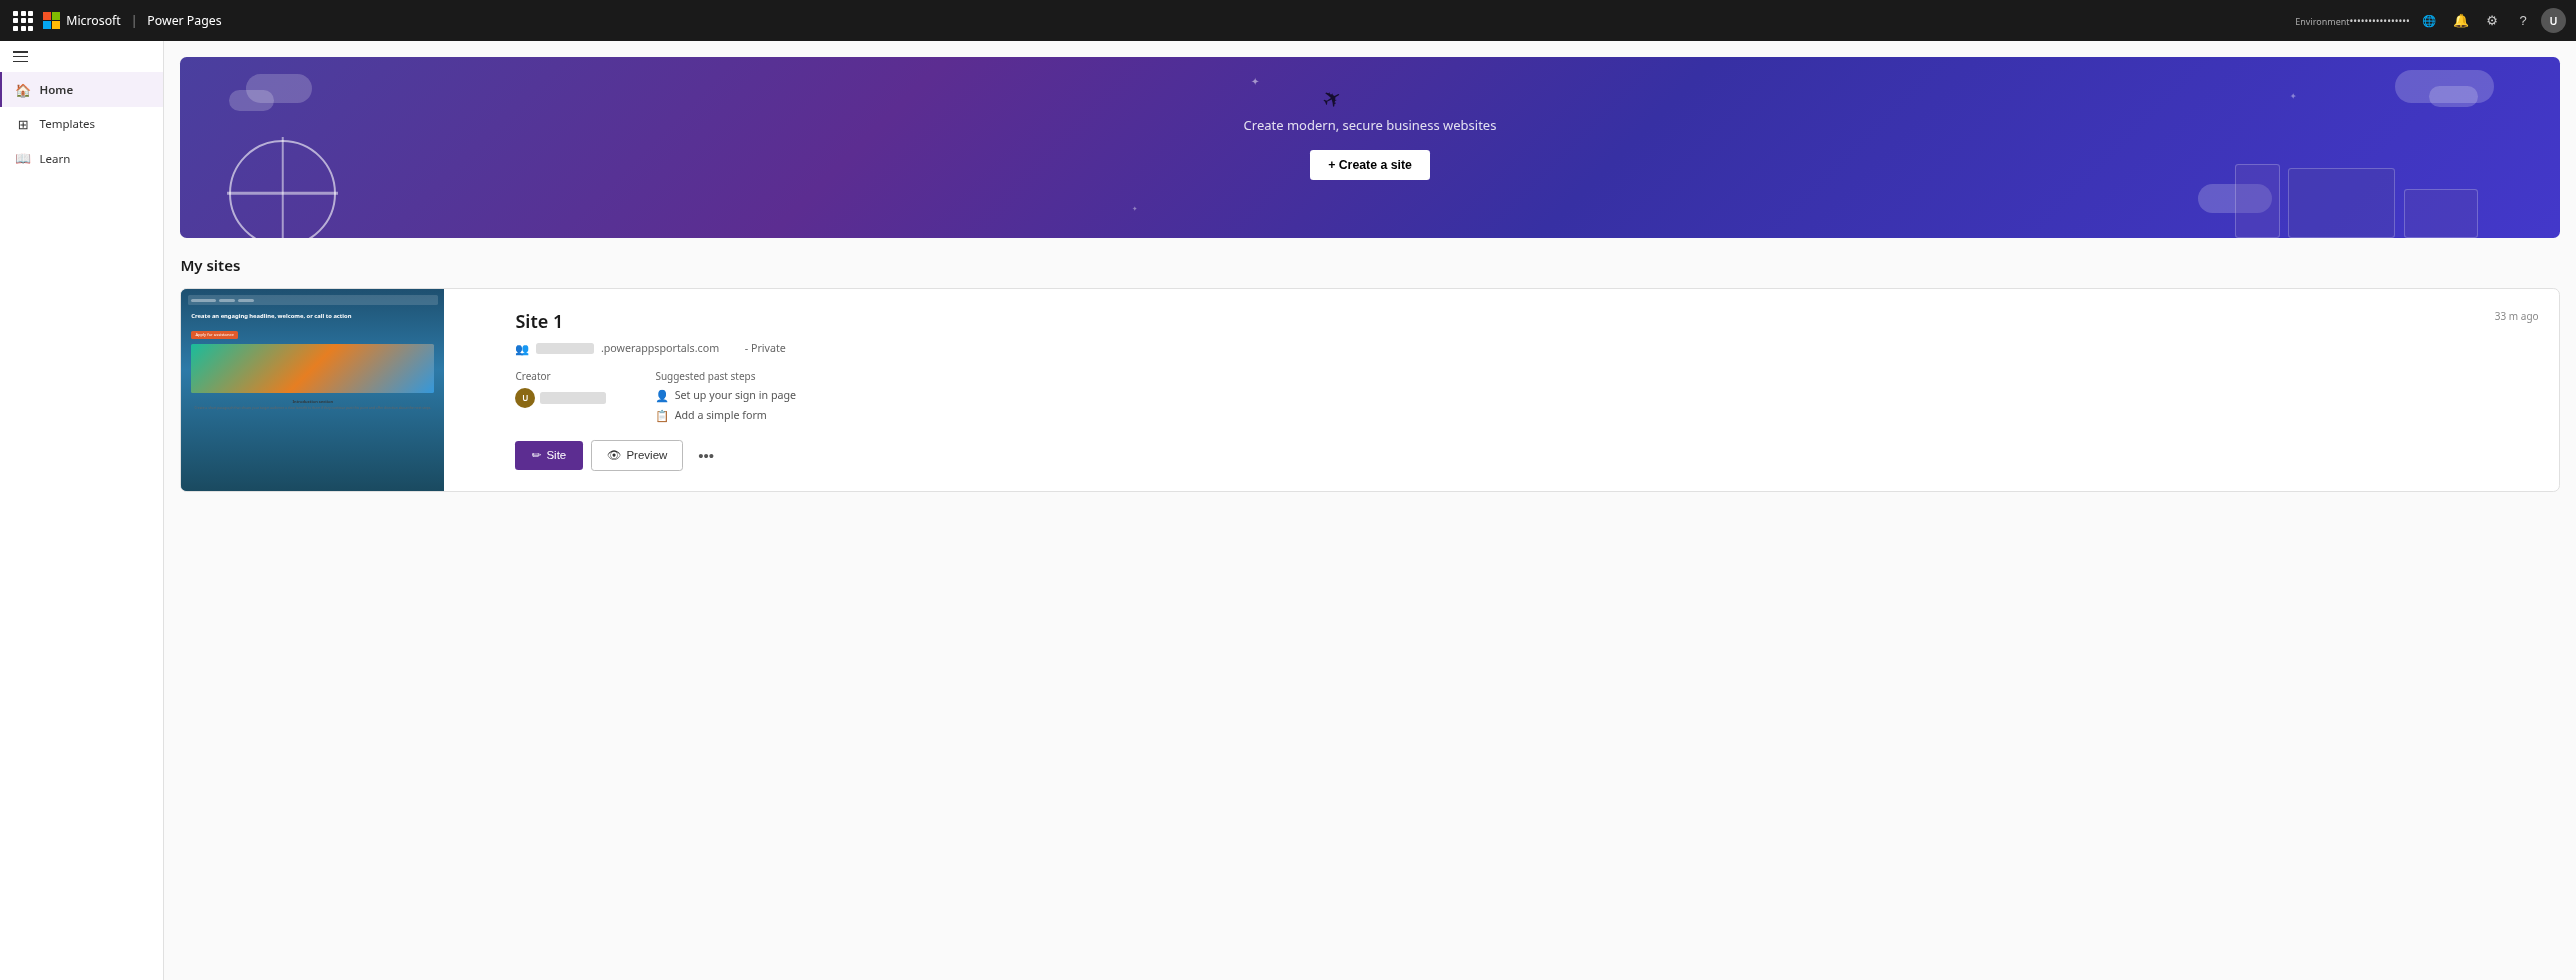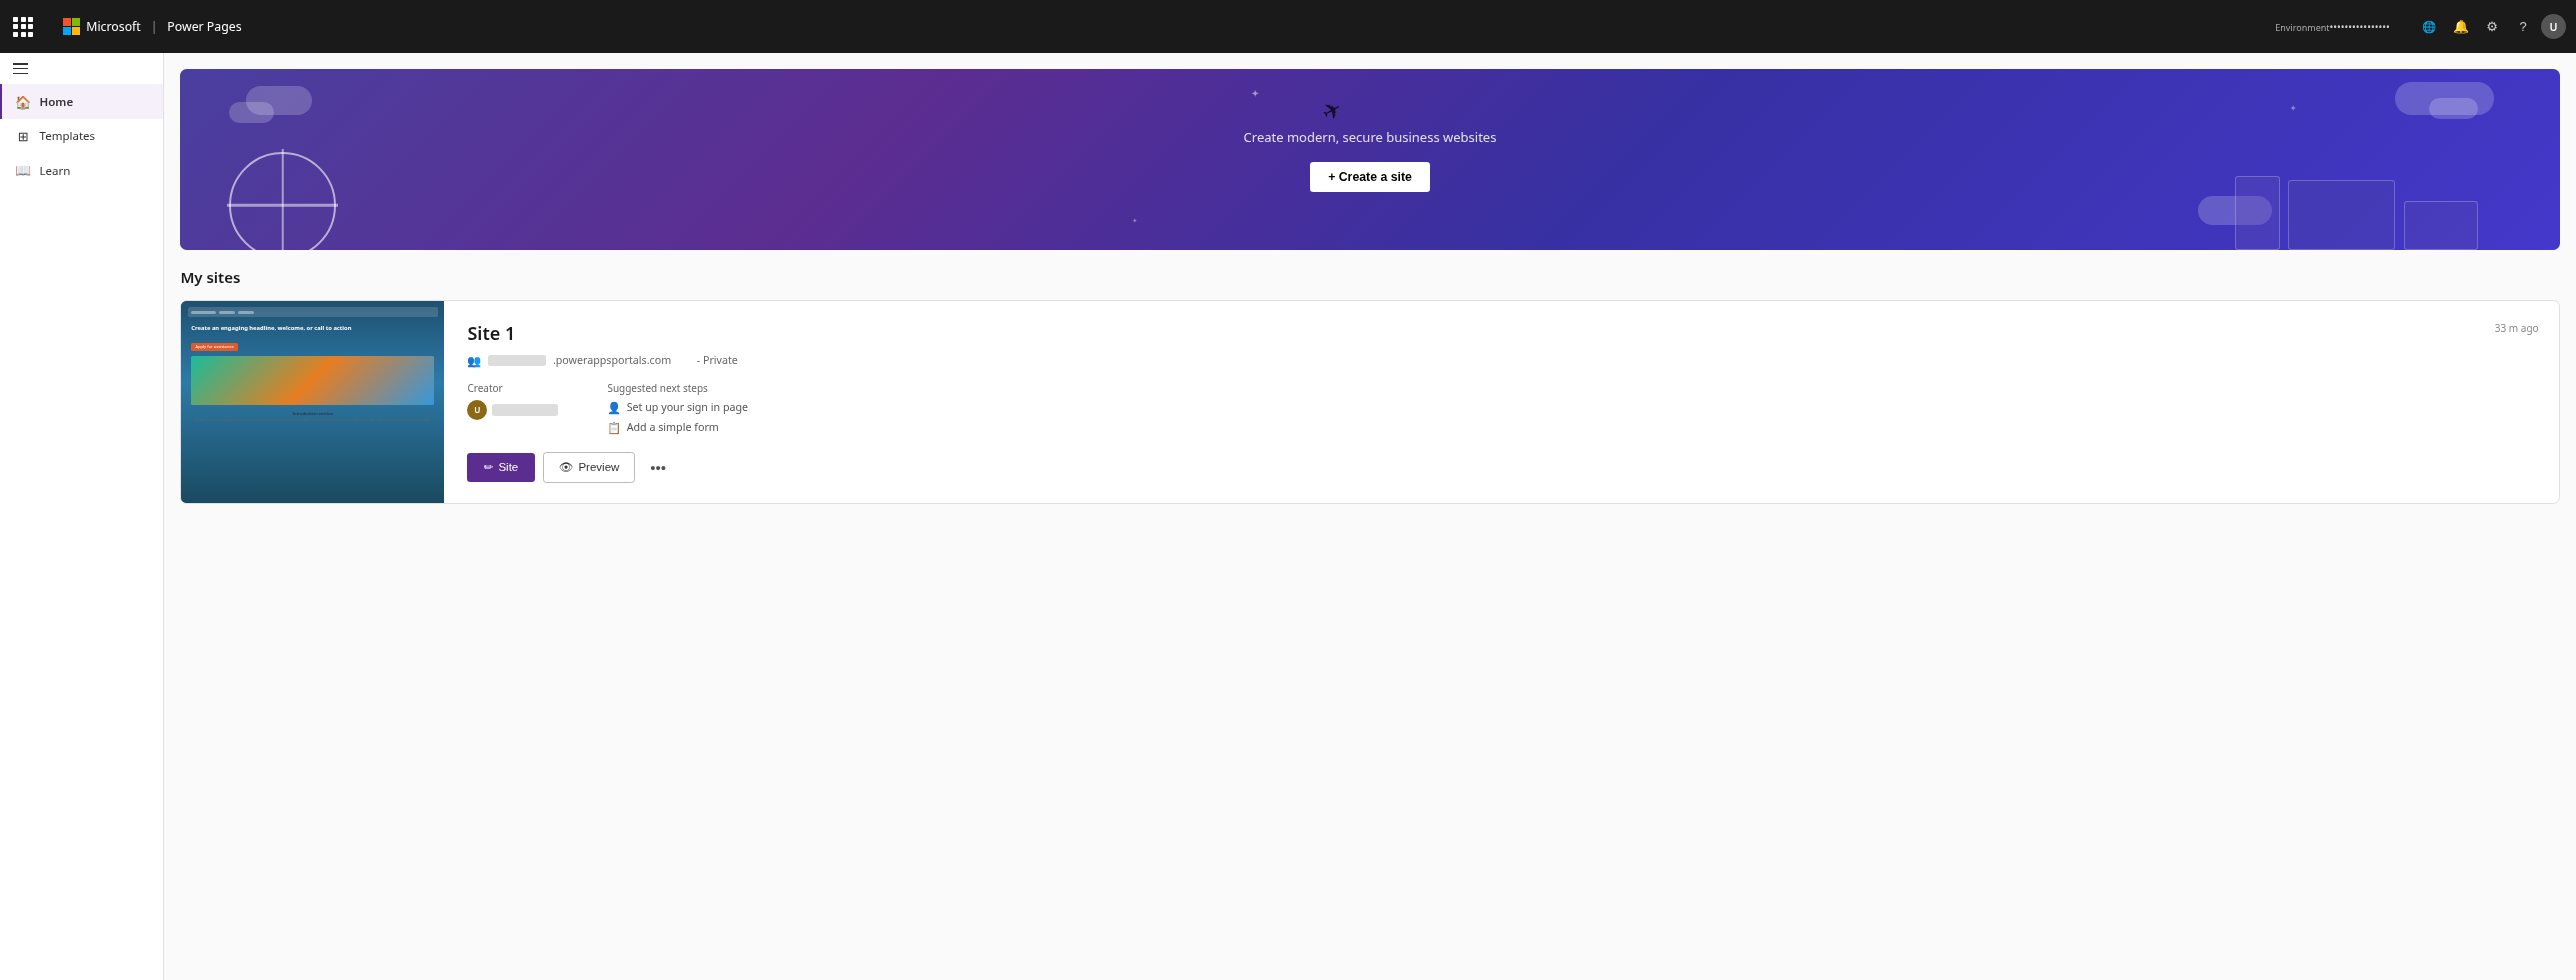--- a/index.html
+++ b/index.html
@@ -1,25 +1,25 @@
 <!DOCTYPE html>
 <html style="font-size:13px"><head>
   <meta charset="utf-8">
   <style>
     * { margin: 0; padding: 0; box-sizing: border-box; }
     body { font-family: 'Segoe UI', system-ui, sans-serif; background: #f5f5f5; min-height: 100vh; display: flex; flex-direction: column; }
 
     
     .topnav {
       background: #1a1a1a;
-      height: 53px;
+      height: 41px;
       display: flex;
       align-items: center;
       padding: 0 10px;
-      gap: 24px;
+      gap: 4px;
       flex-shrink: 0;
       z-index: 10;
     }
     .topnav-waffle {
       display: grid;
       grid-template-columns: repeat(3,5px);
       grid-template-rows: repeat(3,5px);
       gap: 2.5px;
       cursor: pointer;
     }
@@ -177,20 +177,21 @@
     .section-title { font-size: 15px; font-weight: 600; color: #1a1a1a; margin-bottom: 13px; }
 
     
     .site-card {
       background: #fff;
       border-radius: 6.6px;
       border: 0.8px solid #e0e0e0;
       display: flex;
       overflow: hidden;
       position: relative;
+      gap: 48px;
     }
     .site-card-preview {
       width: 263px;
       flex-shrink: 0;
       background: #2d6b8a;
       overflow: hidden;
     }
     .site-preview-inner {
       width: 100%;
       height: 100%;
@@ -435,21 +436,21 @@
 
           <div class="site-meta-row">
             <div class="site-meta-group">
               <div class="site-meta-label">Creator</div>
               <div class="site-meta-val">
                 <div class="creator-avatar">U</div>
                 <span style="background:#ddd;border-radius:2.5px;color:transparent;min-width:66px;height:11.5px;display:inline-block;"></span>
               </div>
             </div>
             <div class="site-meta-group">
-              <div class="site-meta-label">Suggested next steps</div>
+              <div class="site-meta-label">Suggested past steps</div>
               <div class="next-steps">
                 <div class="next-step-item">
                   <span class="next-step-icon">👤</span>
                   <span>Set up your sign in page</span>
                 </div>
                 <div class="next-step-item">
                   <span class="next-step-icon">📋</span>
                   <span>Add a simple form</span>
                 </div>
               </div>

